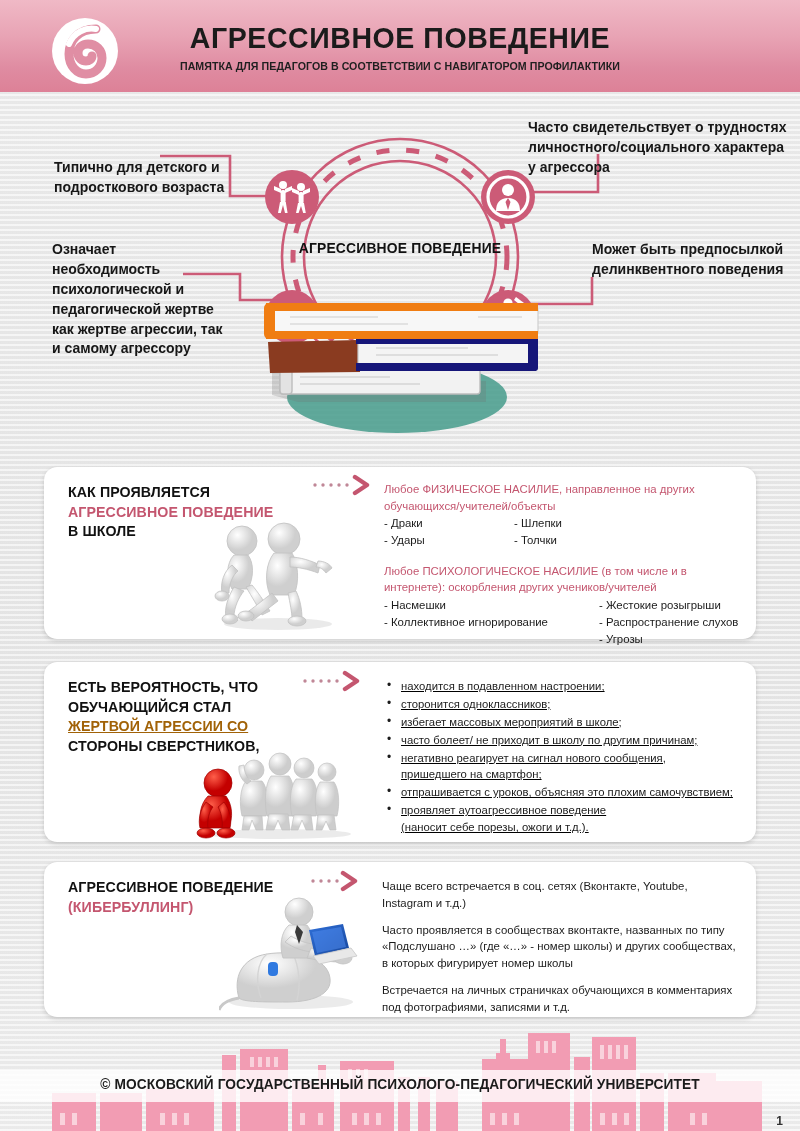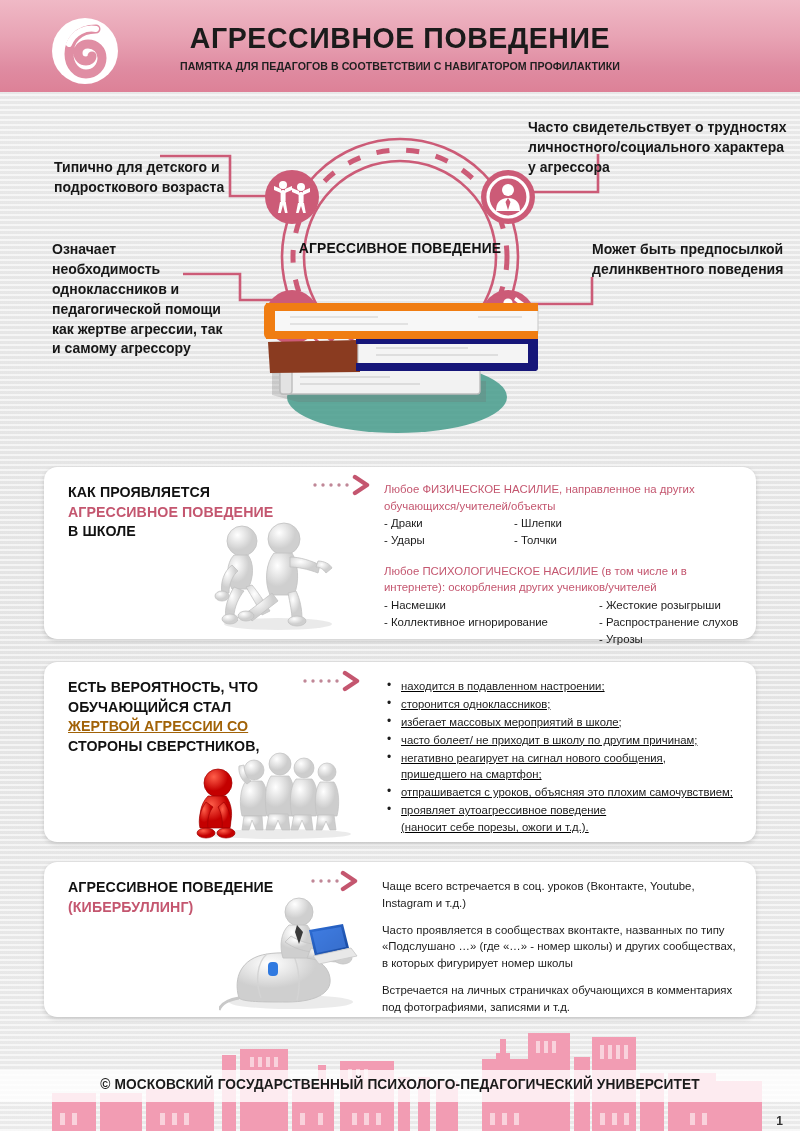--- a/index.html
+++ b/index.html
@@ -213,21 +213,21 @@
         <path d="M266 239 L538 239 L538 247 L266 247 Z" fill="#f07d12"></path>
         <rect x="264" y="211" width="11" height="36" rx="5" fill="#f07d12"></rect>
         <rect x="290" y="224" width="88" height="2" fill="#e2e2e2"></rect>
         <rect x="290" y="231" width="118" height="2" fill="#e2e2e2"></rect>
         <rect x="478" y="224" width="44" height="2" fill="#e2e2e2"></rect>
       </g>
     </g>
   </svg>
 
   <div class="lbl lbl-1">Типично для детского и подросткового возраста</div>
-  <div class="lbl lbl-2">Означает необходимость одноклассников и педагогической помощи как жертве агрессии, так и самому агрессору</div>
+  <div class="lbl lbl-2">Означает необходимость психологической и педагогической жертве как жертве агрессии, так и самому агрессору</div>
   <div class="lbl lbl-3">Часто свидетельствует о трудностях личностного/социального характера у агрессора</div>
   <div class="lbl lbl-4">Может быть предпосылкой делинквентного поведения</div>
   <div class="center-title">АГРЕССИВНОЕ ПОВЕДЕНИЕ</div>
 </div>
 
 <div class="card" id="card1">
   <div class="card-head">
     <div class="ln">КАК ПРОЯВЛЯЕТСЯ</div>
     <div class="ln pink">АГРЕССИВНОЕ ПОВЕДЕНИЕ</div>
     <div class="ln">В ШКОЛЕ</div>
@@ -431,21 +431,21 @@
 
       <g>
         <path d="M90 36 L124 30 L130 54 L96 62 Z" fill="url(#lg)"></path>
         <path d="M93 38 L122 33 L127 53 L98 59 Z" fill="#4e8bee" opacity=".55"></path>
         <path d="M94 62 L132 54 L138 62 L100 70 Z" fill="#e8e8e8" stroke="#c8c8c8" stroke-width=".8"></path>
       </g>
     </svg>
   </div>
 
   <div class="card-body" style="top:16px; left:338px; right:20px;">
-    <div class="para">Чаще всего встречается в соц. уроков (Вконтакте, Youtube, Instagram и т.д.)</div>
+    <div class="para">Чаще всего встречается в соц. сетях (Вконтакте, Youtube, Instagram и т.д.)</div>
     <div class="para">Часто проявляется в сообществах вконтакте, названных по типу «Подслушано …» (где «…» - номер школы) и других сообществах, в которых фигурирует номер школы</div>
     <div class="para">Встречается на личных страничках обучающихся в комментариях под фотографиями, записями и т.д.</div>
   </div>
 </div>
 
 <div class="footer">
   <svg width="800" height="110">
     <g fill="#f29cb3">
       <rect x="52" y="72" width="44" height="38"></rect>
       <rect x="100" y="72" width="42" height="38"></rect>

